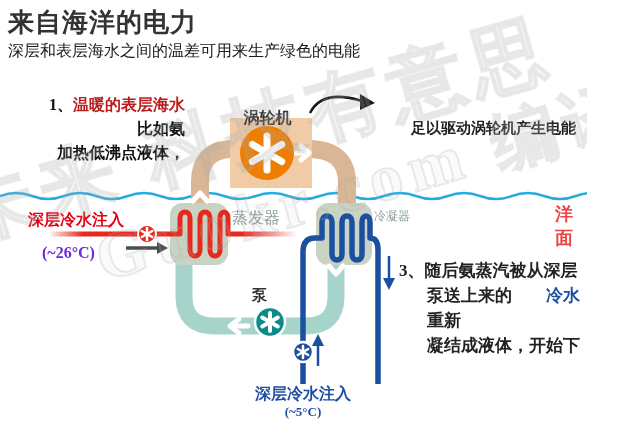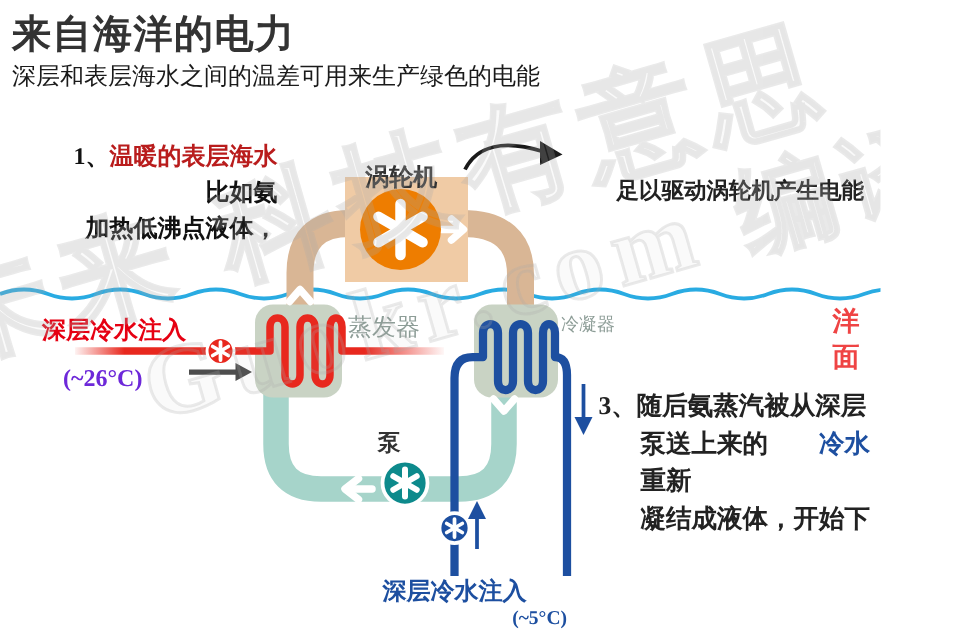--- a/index.html
+++ b/index.html
@@ -23,21 +23,21 @@
   #step3 .blue{color:#1d4fa0;margin-left:34px;}
   #step3 .indent{padding-left:28px;}
   #turbine-label{left:225px;top:98px;width:85px;text-align:center;font-size:16px;font-weight:bold;color:#333;margin-top:10px;}
   #evaporator-label{left:232px;top:208px;font-size:16px;color:#8d9d97;}
   #condenser-label{left:374px;top:208px;font-size:12px;color:#8d9d97;text-align:center;}
   #pump-label{left:252px;top:286px;font-size:15px;font-weight:bold;color:#333;}
   #ocean-label{left:555px;top:202px;font-size:18px;font-weight:bold;color:#ef4444;}
   #warm-label{left:28px;top:210px;font-size:16px;font-weight:bold;color:#e60012;}
   #warm-temp{left:42px;top:244px;font-size:16px;font-weight:bold;color:#6d28d9;}
   #cold-label{left:228px;top:384px;width:150px;text-align:center;font-size:16px;font-weight:bold;color:#1d4fa0;}
-  #cold-temp{left:228px;top:404px;width:150px;text-align:right;font-size:13px;font-weight:bold;color:#1d4fa0;}
+  #cold-temp{left:228px;top:404px;width:150px;text-align:center;font-size:13px;font-weight:bold;color:#1d4fa0;}
   
   #watermark{
     left:-30px;top:170px;width:780px;z-index:4;pointer-events:none;
     transform:rotate(-16deg);transform-origin:0 50%;
     font-size:76px;font-weight:bold;letter-spacing:8px;line-height:1.15;
     color:rgba(180,180,180,0.10);
     -webkit-text-stroke:2px rgba(168,168,168,0.45);
     opacity:.55;white-space:nowrap;
   }
   #watermark .wm2{font-size:66px;margin-left:120px;}

